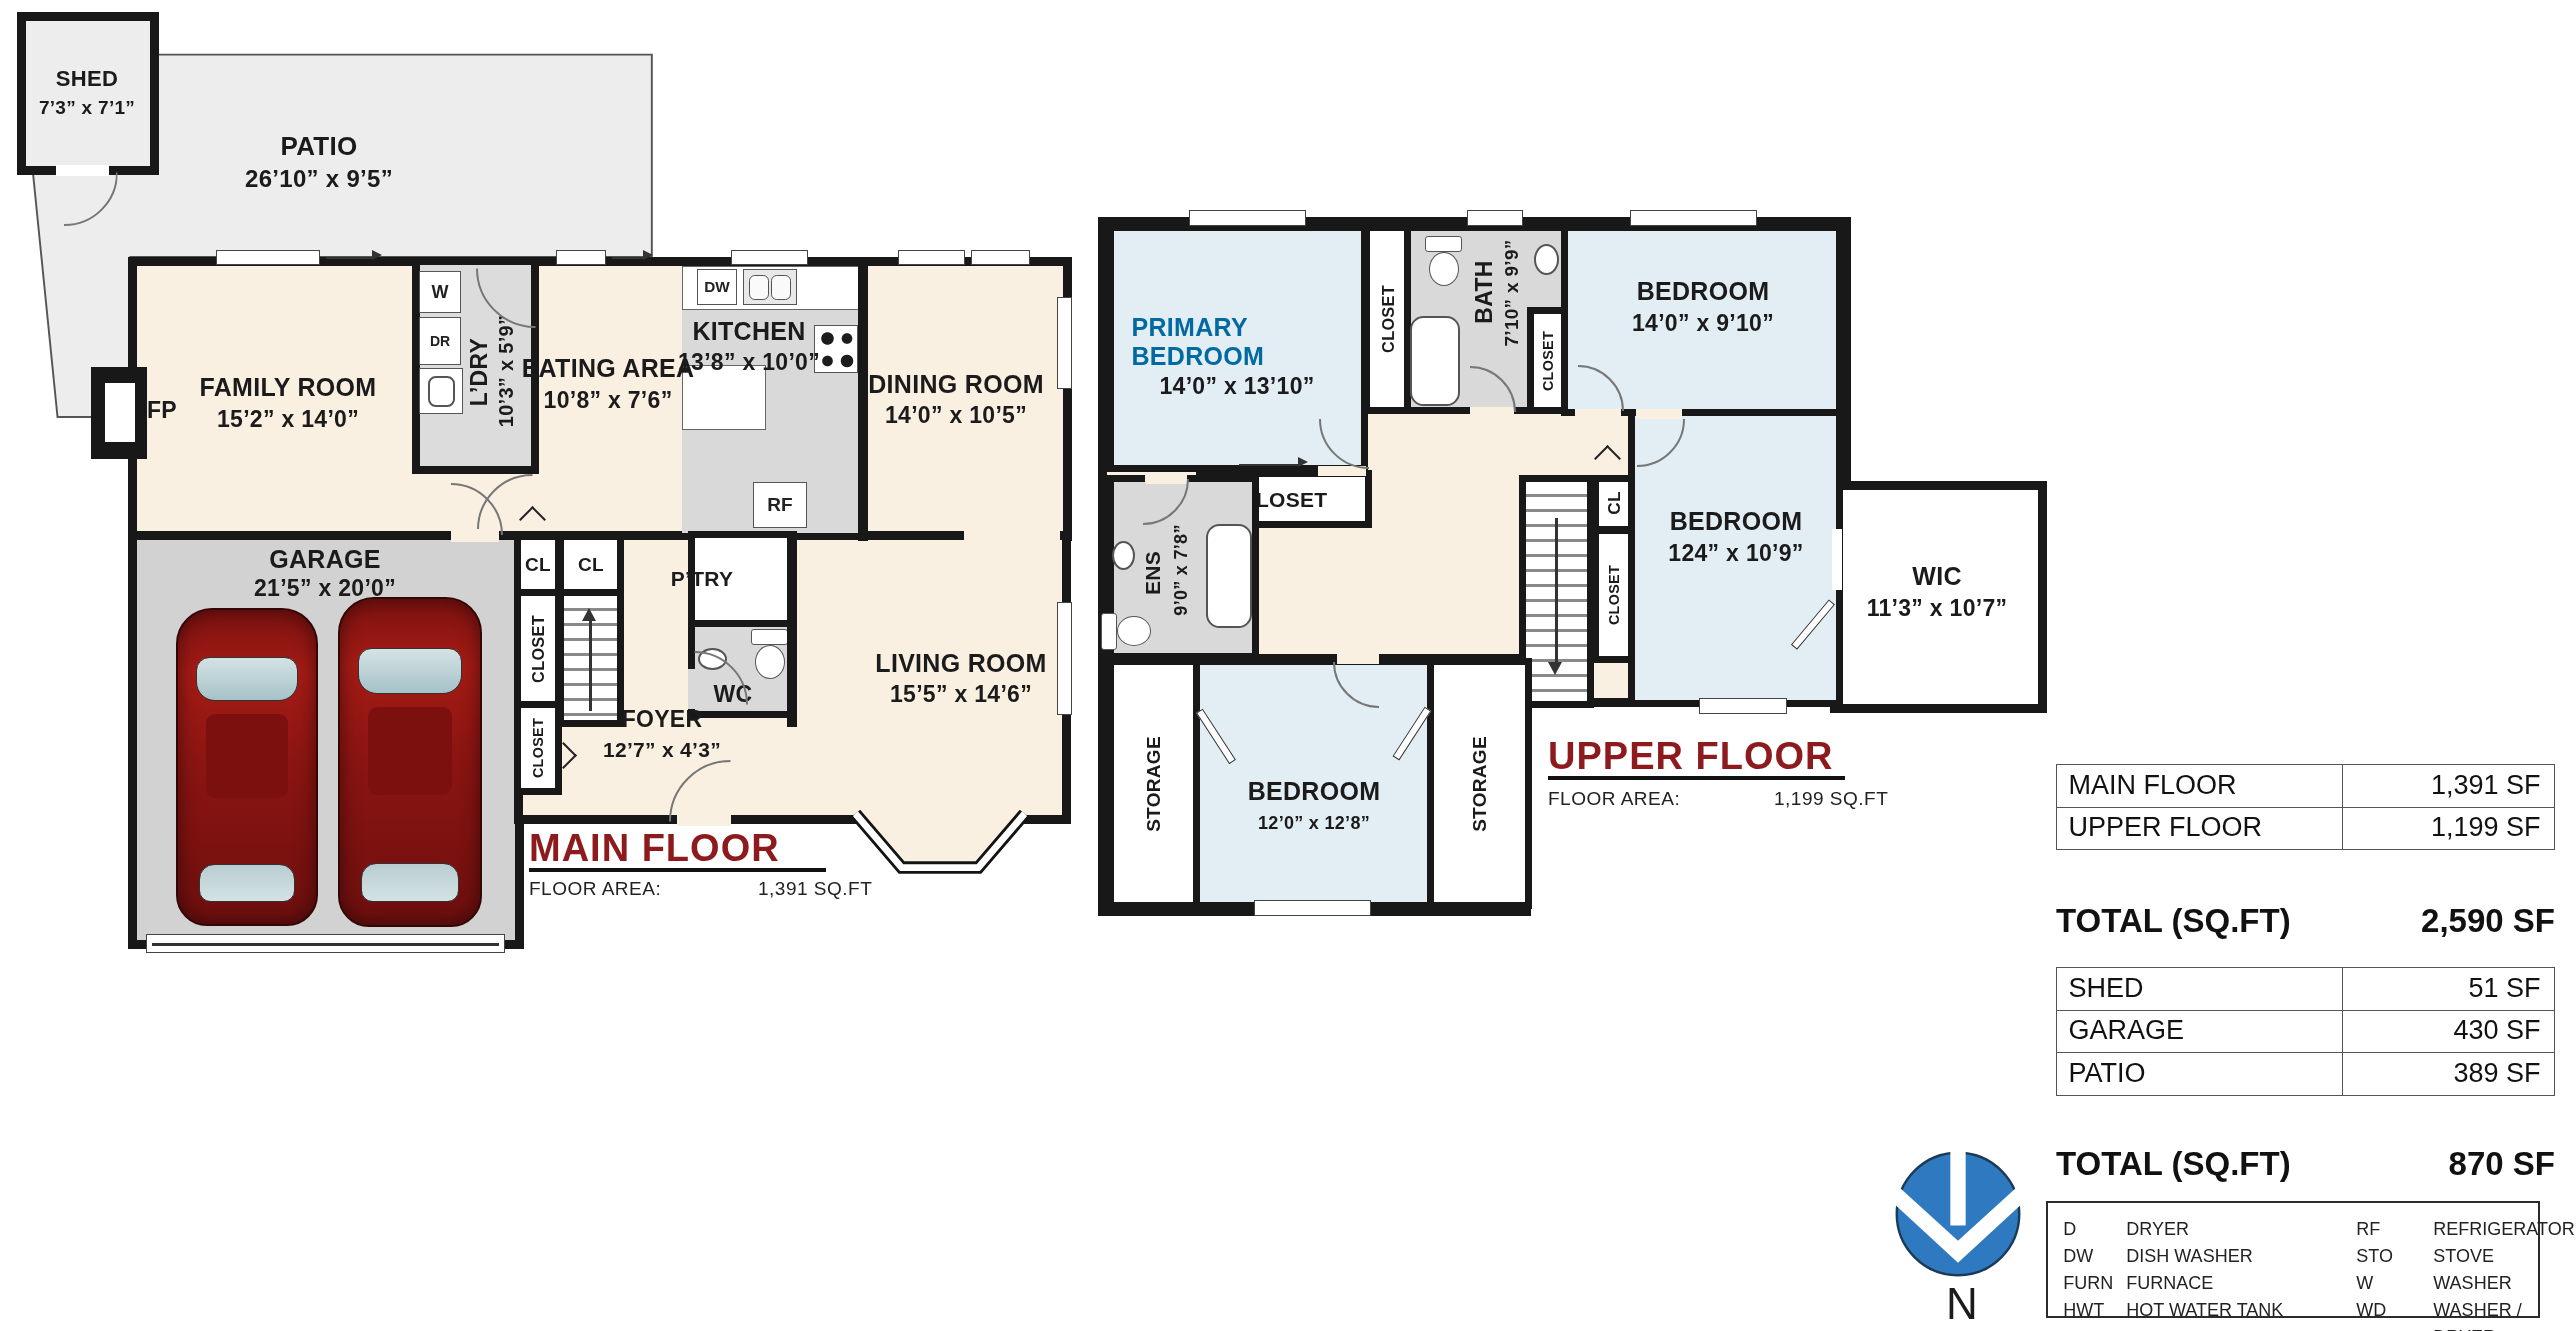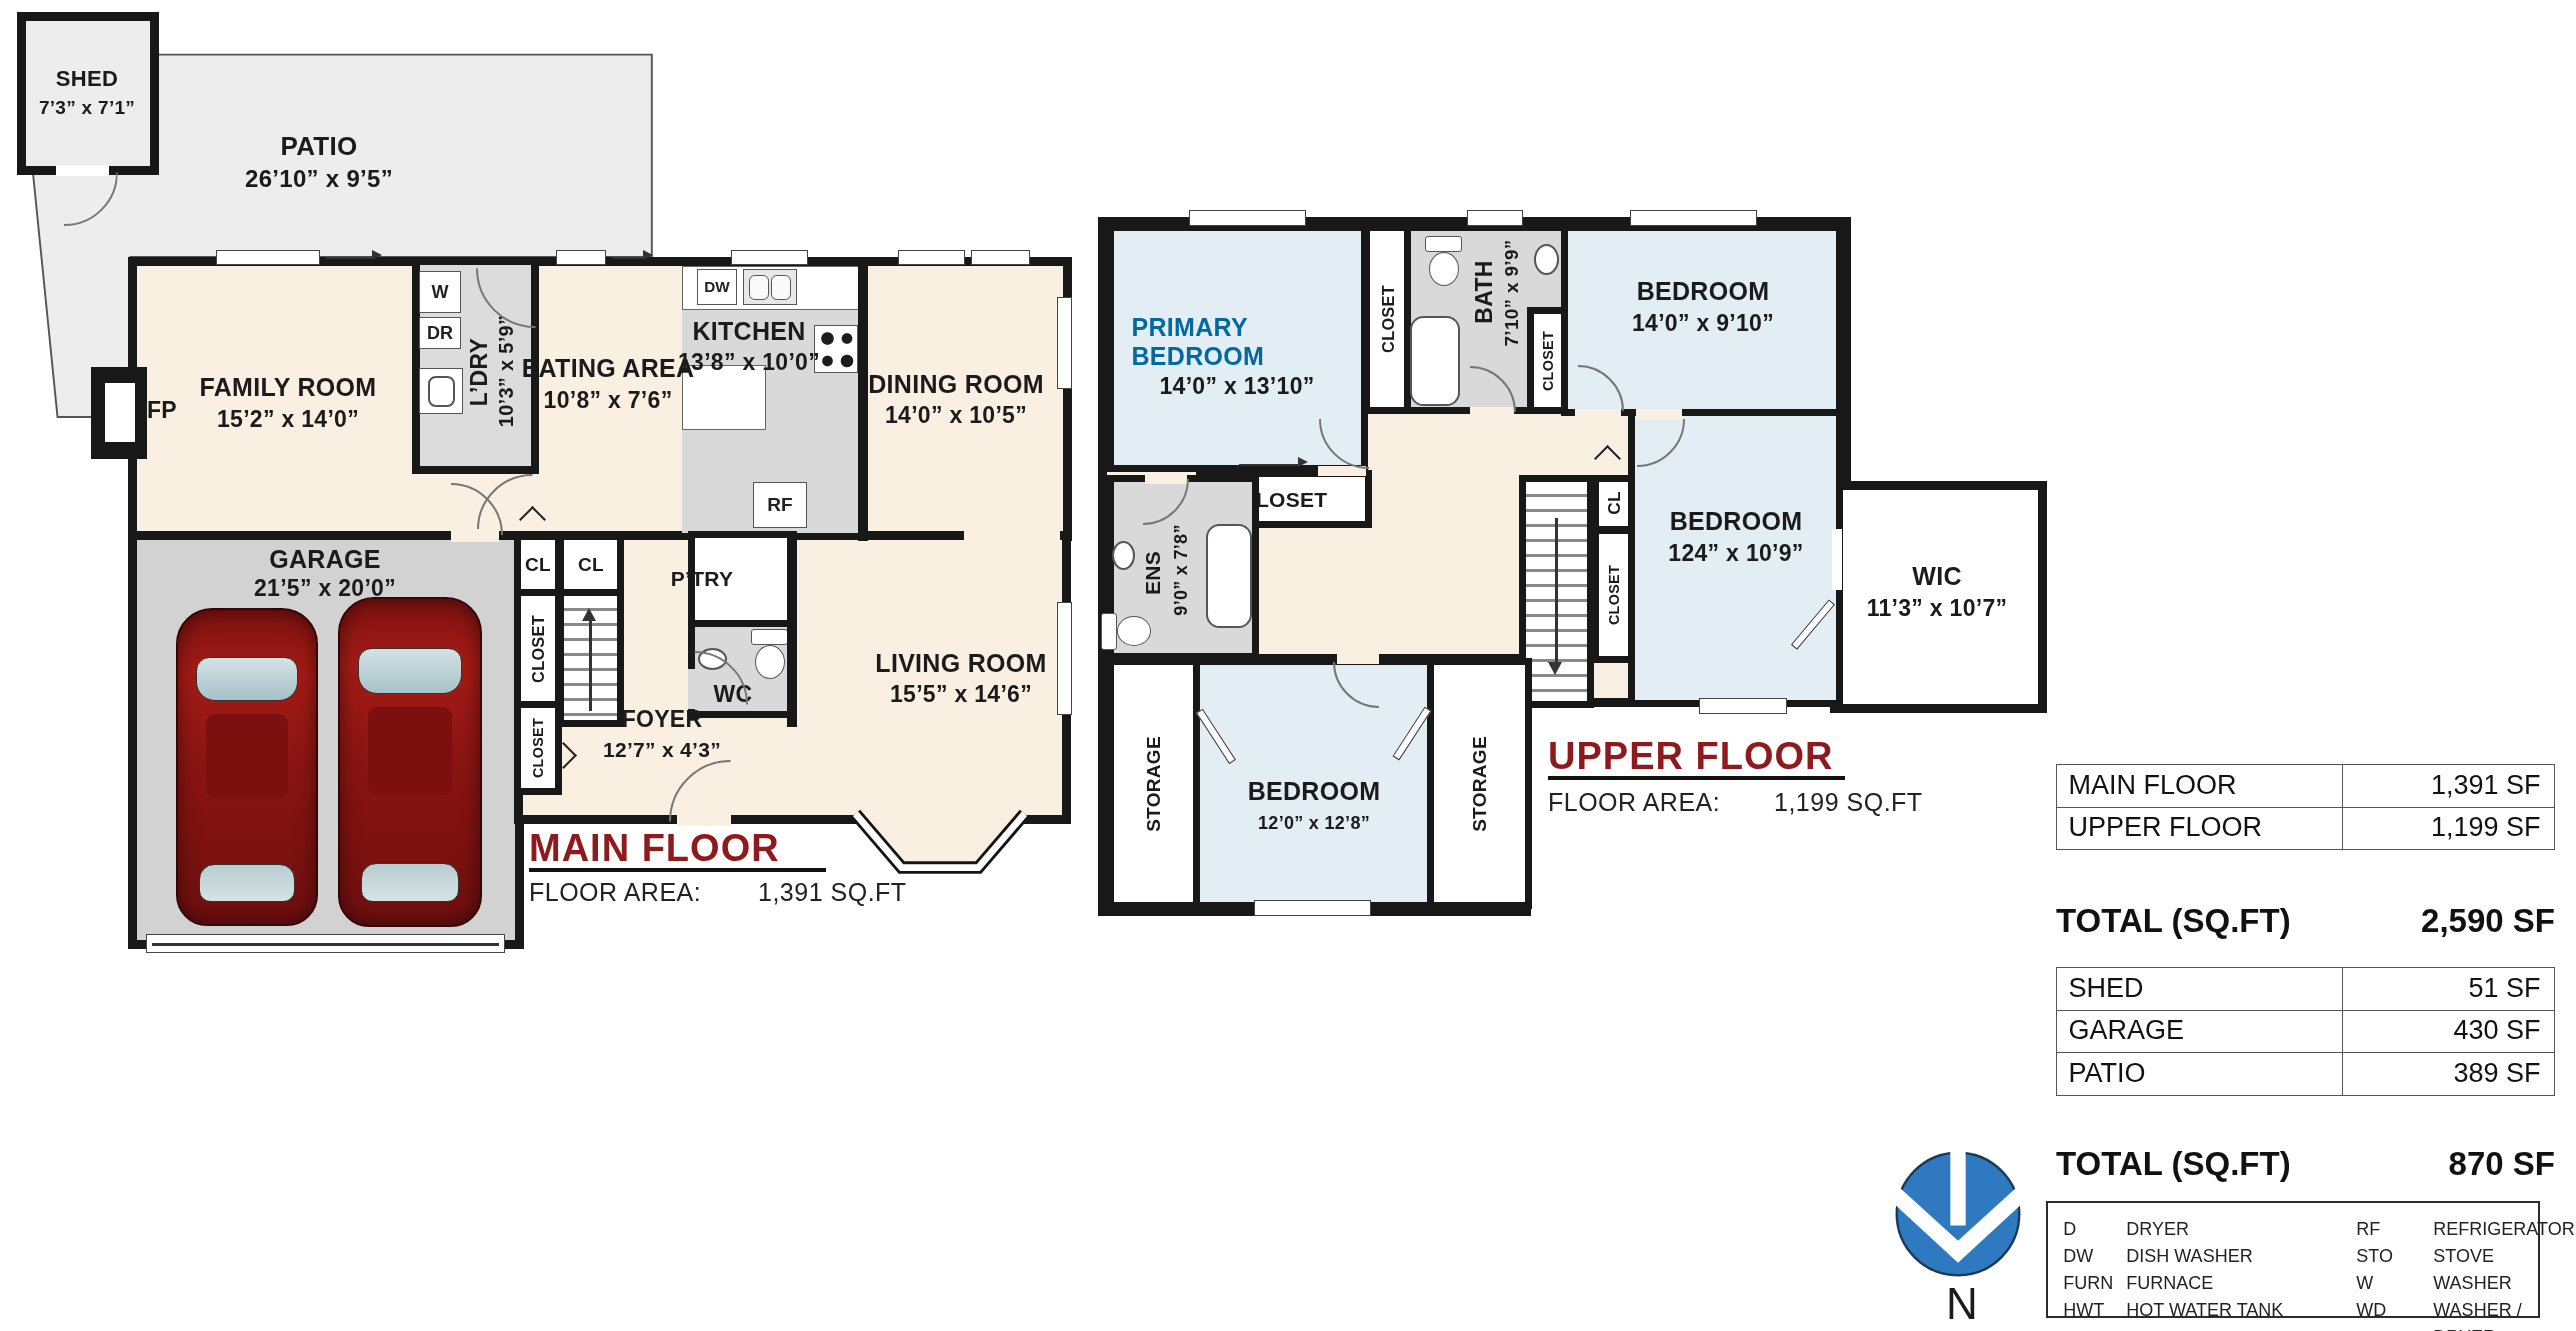--- a/index.html
+++ b/index.html
@@ -29,21 +29,21 @@
   .leaf{position:absolute;background:#fff;border:1.9px solid #333}
   .sarrow{position:absolute;height:2.4px;background:#333}
   .sarrow::after{content:"";position:absolute;right:-12.5px;top:-6.7px;border:5.8px solid transparent;border-left:10.5px solid #333}
   .tri-up{position:absolute;width:0;height:0;border-left:7.7px solid transparent;border-right:7.7px solid transparent;border-bottom:13.4px solid #333}
   .tri-down{position:absolute;width:0;height:0;border-left:7.7px solid transparent;border-right:7.7px solid transparent;border-top:13.4px solid #333}
   .car{position:absolute;border-radius:36px 36px 31px 31px;background:linear-gradient(180deg,#7c1210,#a51b15 20%,#8c1512 48%,#6d0f0e 100%);border:2.9px solid #330606;box-shadow:inset 0 0 19px rgba(0,0,0,.5)}
   .glassF{position:absolute;left:13%;width:74%;top:15%;height:14%;background:linear-gradient(#d4e2e4,#a6c2c8);border-radius:13.4px 13.4px 19px 19px;border:1.9px solid #333}
   .glassR{position:absolute;left:15%;width:70%;bottom:7%;height:12%;background:linear-gradient(#b9cdd1,#d4e2e4);border-radius:15.3px 15.3px 11.5px 11.5px;border:1.9px solid #333}
   .roof{position:absolute;left:20%;width:60%;top:33%;height:27%;background:#7b100e;border-radius:9.6px}
   .title{position:absolute;font-size:38px;color:#8d1b1e;letter-spacing:1px;font-weight:600}
-  .subt{position:absolute;font-size:25px;color:#222;letter-spacing:0.5px}
+  .subt{position:absolute;font-size:19px;color:#222;letter-spacing:0.5px}
   .tbl{position:absolute;border:1.9px solid #555;background:#fff;width:499px}
   .tbl-h{background:#e4e4e4;text-align:center;font-size:30px;padding:8.6px 0;border-bottom:1.9px solid #555;letter-spacing:0.5px;color:#111}
   .tbl-r{display:flex;border-bottom:1.9px solid #555;font-size:27px;color:#111}
   .tbl-r:last-child{border-bottom:none}
   .tl{flex:0 0 286px;padding:4.8px 0 5.8px 11.5px;border-right:1.9px solid #555}
   .tv{flex:1;text-align:right;padding:4.8px 13.4px 5.8px 0}
   .tot{position:absolute;display:flex;justify-content:space-between;width:499px;font-size:33px;font-weight:bold;color:#111}
   .legend{position:absolute;display:grid;grid-template-columns:63px 230px 77px 1fr;align-content:space-between;border:2.9px solid #2b2b2b;padding:12.5px 15.3px;font-size:18px;color:#222;background:#fff}
   .legend span{line-height:27px}
 </style>
@@ -65,21 +65,21 @@
   <div class="arc" style="left:10.5px;top:119px;width:107px;height:107px;clip-path:inset(50% 0 0 50%)"></div>
 
   <div class="room b10" style="left:128px;top:257px;width:944px;height:284px;background:#faf0e2"></div>
   <div class="room b10" style="left:128px;top:531px;width:396px;height:418px;background:#d2d2d2"></div>
   <div class="room b10" style="left:514px;top:531px;width:557px;height:293px;background:#faf0e2"></div>
 
   <div class="room" style="left:412px;top:257px;width:127px;height:217px;background:#dcdcdc"></div>
   <div class="appl" style="left:419px;top:271px;width:42px;height:42px;font-size:18px">
       <span>W</span>
     </div>
-  <div class="appl" style="left:419px;top:317px;width:42px;height:32px;font-size:18px">
+  <div class="appl" style="left:419px;top:317px;width:42px;height:48px;font-size:14px">
       <span>DR</span>
     </div>
   <div class="appl" style="left:419px;top:368px;width:44px;height:46px">
       <div class="fix round" style="position:static;width:27px;height:31px;border-radius:7.7px"></div>
     </div>
   <div class="vlbl" style="left:479px;top:372px;font-size:23px">L’DRY</div>
   <div class="vlbl" style="left:506px;top:371px;font-size:20px">10’3” x 5’9”</div>
   <div class="arc" style="left:476px;top:209px;width:119px;height:119px;clip-path:inset(50% 50% 0 0)"></div>
   <div class="arc" style="left:477px;top:474px;width:111px;height:111px;clip-path:inset(0 50% 50% 0)"></div>
 

